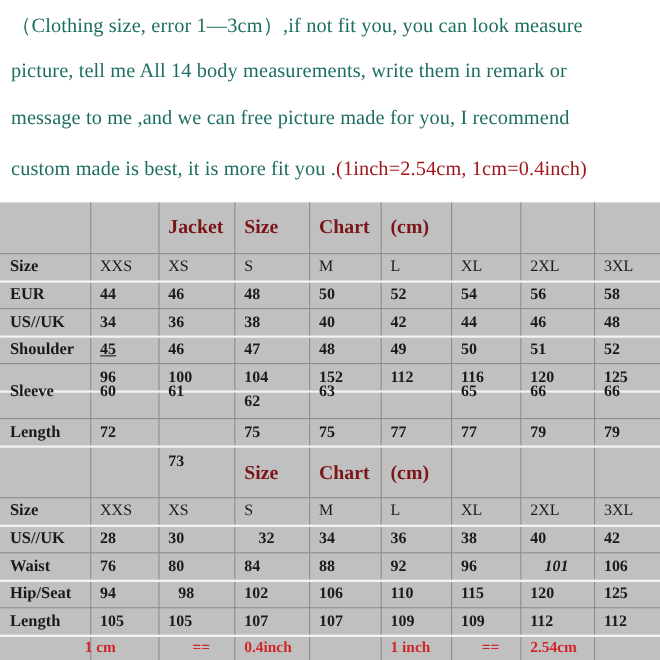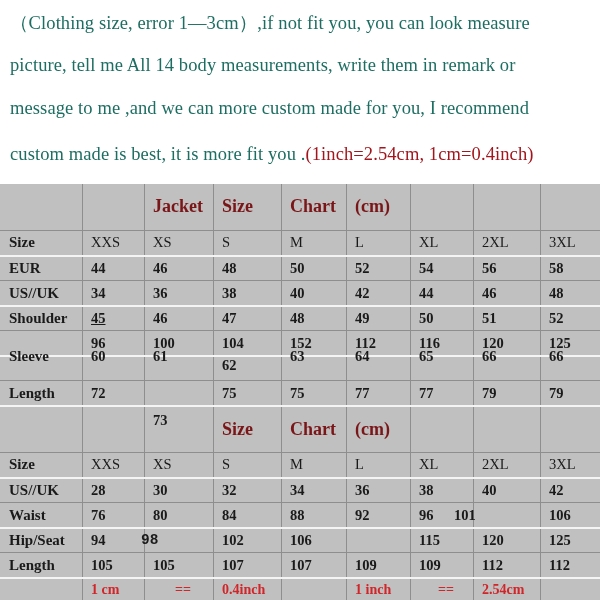--- a/index.html
+++ b/index.html
@@ -43,21 +43,21 @@
     }
     .conv { color: #d0262a; font-weight: bold; font-size: 14px; }
     .label-cell { font-size: 15px; }
   </style>
 </head>
 <body>
 
 <div class="intro">
   <div class="intro-line" style="top:10px">（Clothing size, error 1—3cm）,if not fit you, you can look measure</div>
   <div class="intro-line" style="top:55px">picture, tell me All 14 body measurements, write them in remark or</div>
-  <div class="intro-line" style="top:98px">message to me ,and we can more custom made for you, I recommend</div>
+  <div class="intro-line" style="top:98px">message to me ,and we can free picture made for you, I recommend</div>
   <div class="intro-line" style="top:144px"><span>custom made is best, it is more fit you .</span><span class="red">(1inch=2.54cm, 1cm=0.4inch)</span></div>
 </div>
 
 <div class="table-wrap"></div>
 
 <div id="grid">
     <div class="vline" style="left: 82px;"></div>
     <div class="vline" style="left: 144px;"></div>
     <div class="vline" style="left: 213px;"></div>
     <div class="vline" style="left: 281px;"></div>
@@ -141,21 +141,20 @@
       <div class="cell" style="left: 410px; width: 63px;">116</div>
       <div class="cell" style="left: 473px; width: 67px;">120</div>
       <div class="cell" style="left: 540px; width: 60px;">125</div>
     </div>
     <div class="row" style="top: 344px; height: 24px;">
       <div class="cell label-cell" style="left: 0px; width: 82px;">Sleeve</div>
       <div class="cell" style="left: 82px; width: 62px;">60</div>
       <div class="cell" style="left: 144px; width: 69px;">61</div>
       <div class="cell" style="left: 213px; width: 68px; margin-top: 19px;">62</div>
       <div class="cell" style="left: 281px; width: 65px;">63</div>
-      <div class="cell" style="left: 346px; width: 64px;">64</div>
       <div class="cell" style="left: 410px; width: 63px;">65</div>
       <div class="cell" style="left: 473px; width: 67px;">66</div>
       <div class="cell" style="left: 540px; width: 60px;">66</div>
     </div>
     <div class="row" style="top: 381px; height: 24px;">
       <div class="cell label-cell" style="left: 0px; width: 82px;">Length</div>
       <div class="cell" style="left: 82px; width: 62px;">72</div>
       <div class="cell" style="left: 144px; width: 69px; margin-top: 39px;">73</div>
       <div class="cell" style="left: 213px; width: 68px;">75</div>
       <div class="cell" style="left: 281px; width: 65px;">75</div>
@@ -177,61 +176,62 @@
       <div class="cell size-hdr" style="left: 281px; width: 65px;">M</div>
       <div class="cell size-hdr" style="left: 346px; width: 64px;">L</div>
       <div class="cell size-hdr" style="left: 410px; width: 63px;">XL</div>
       <div class="cell size-hdr" style="left: 473px; width: 67px;">2XL</div>
       <div class="cell size-hdr" style="left: 540px; width: 60px;">3XL</div>
     </div>
     <div class="row" style="top: 478px; height: 24px;">
       <div class="cell label-cell" style="left: 0px; width: 82px;">US//UK</div>
       <div class="cell" style="left: 82px; width: 62px;">28</div>
       <div class="cell" style="left: 144px; width: 69px;">30</div>
-      <div class="cell" style="left: 213px; width: 68px;">32</div>
+      <div class="cell" style="left: 226px; width: 68px;">32</div>
       <div class="cell" style="left: 281px; width: 65px;">34</div>
       <div class="cell" style="left: 346px; width: 64px;">36</div>
       <div class="cell" style="left: 410px; width: 63px;">38</div>
       <div class="cell" style="left: 473px; width: 67px;">40</div>
       <div class="cell" style="left: 540px; width: 60px;">42</div>
     </div>
     <div class="row" style="top: 503px; height: 24px;">
       <div class="cell label-cell" style="left: 0px; width: 82px;">Waist</div>
       <div class="cell" style="left: 82px; width: 62px;">76</div>
       <div class="cell" style="left: 144px; width: 69px;">80</div>
       <div class="cell" style="left: 213px; width: 68px;">84</div>
       <div class="cell" style="left: 281px; width: 65px;">88</div>
       <div class="cell" style="left: 346px; width: 64px;">92</div>
       <div class="cell" style="left: 410px; width: 63px;">96</div>
-      <div class="cell" style="left: 445px; width: 67px;">101</div>
+      <div class="cell" style="left: 486px; width: 67px; font-style: italic;">101</div>
       <div class="cell" style="left: 540px; width: 60px;">106</div>
     </div>
     <div class="row" style="top: 528px; height: 24px;">
       <div class="cell label-cell" style="left: 0px; width: 82px;">Hip/Seat</div>
       <div class="cell" style="left: 82px; width: 62px;">94</div>
-      <div class="cell" style="left: 132px; width: 69px; font-family: Liberation Mono, monospace;">98</div>
+      <div class="cell" style="left: 153px; width: 69px;">98</div>
       <div class="cell" style="left: 213px; width: 68px;">102</div>
       <div class="cell" style="left: 281px; width: 65px;">106</div>
+      <div class="cell" style="left: 346px; width: 64px;">110</div>
       <div class="cell" style="left: 410px; width: 63px;">115</div>
       <div class="cell" style="left: 473px; width: 67px;">120</div>
       <div class="cell" style="left: 540px; width: 60px;">125</div>
     </div>
     <div class="row" style="top: 553px; height: 24px;">
       <div class="cell label-cell" style="left: 0px; width: 82px;">Length</div>
       <div class="cell" style="left: 82px; width: 62px;">105</div>
       <div class="cell" style="left: 144px; width: 69px;">105</div>
       <div class="cell" style="left: 213px; width: 68px;">107</div>
       <div class="cell" style="left: 281px; width: 65px;">107</div>
       <div class="cell" style="left: 346px; width: 64px;">109</div>
       <div class="cell" style="left: 410px; width: 63px;">109</div>
       <div class="cell" style="left: 473px; width: 67px;">112</div>
       <div class="cell" style="left: 540px; width: 60px;">112</div>
     </div>
     <div class="row" style="top: 579px; height: 21px;">
-      <div class="cell conv" style="left: 82px; width: 62px;">1 cm</div>
+      <div class="cell conv" style="left: 68px; width: 62px;">1 cm</div>
       <div class="cell conv" style="left: 144px; width: 69px; justify-content: center;">==</div>
       <div class="cell conv" style="left: 213px; width: 68px;">0.4inch</div>
       <div class="cell conv" style="left: 281px; width: 65px;"></div>
       <div class="cell conv" style="left: 346px; width: 64px;">1 inch</div>
       <div class="cell conv" style="left: 410px; width: 63px; justify-content: center;">==</div>
       <div class="cell conv" style="left: 473px; width: 67px;">2.54cm</div>
       <div class="cell conv" style="left: 540px; width: 60px;"></div>
     </div>
   </div>
 

